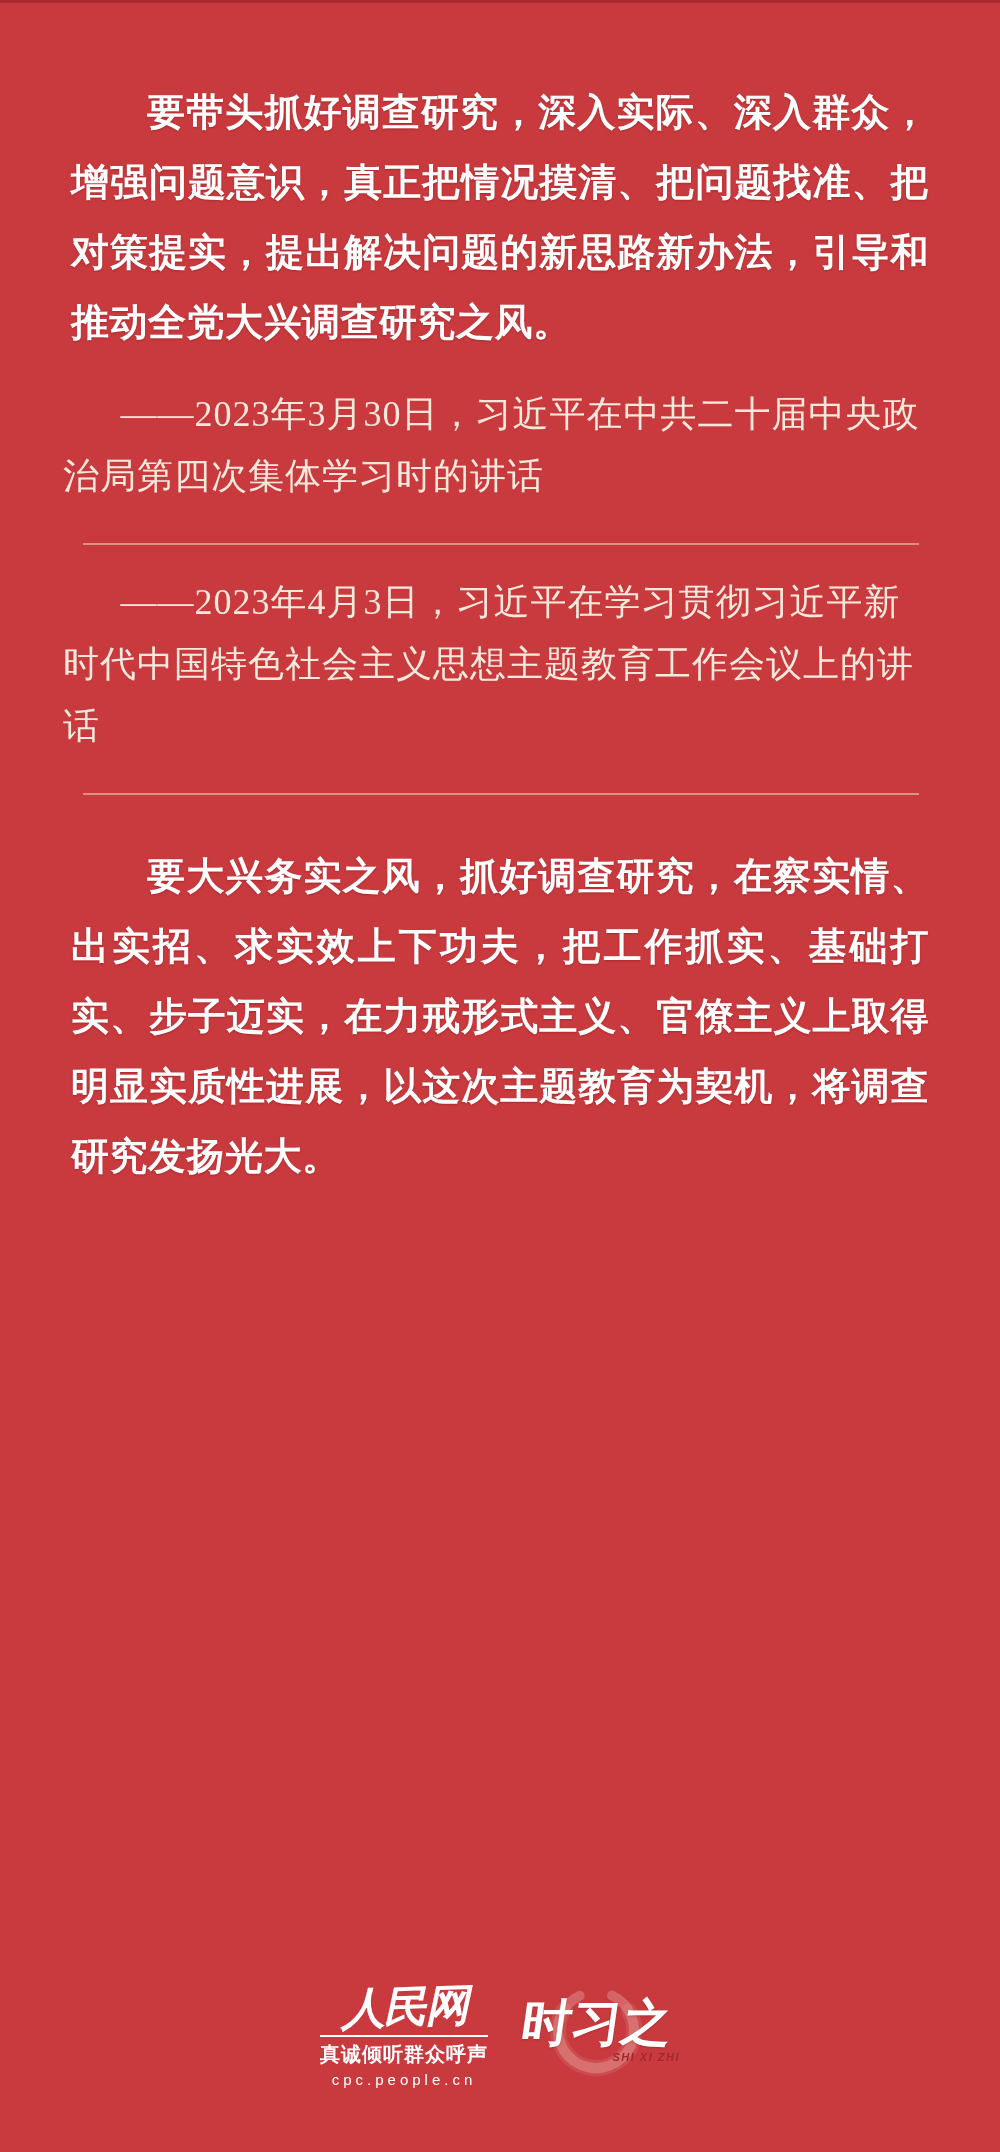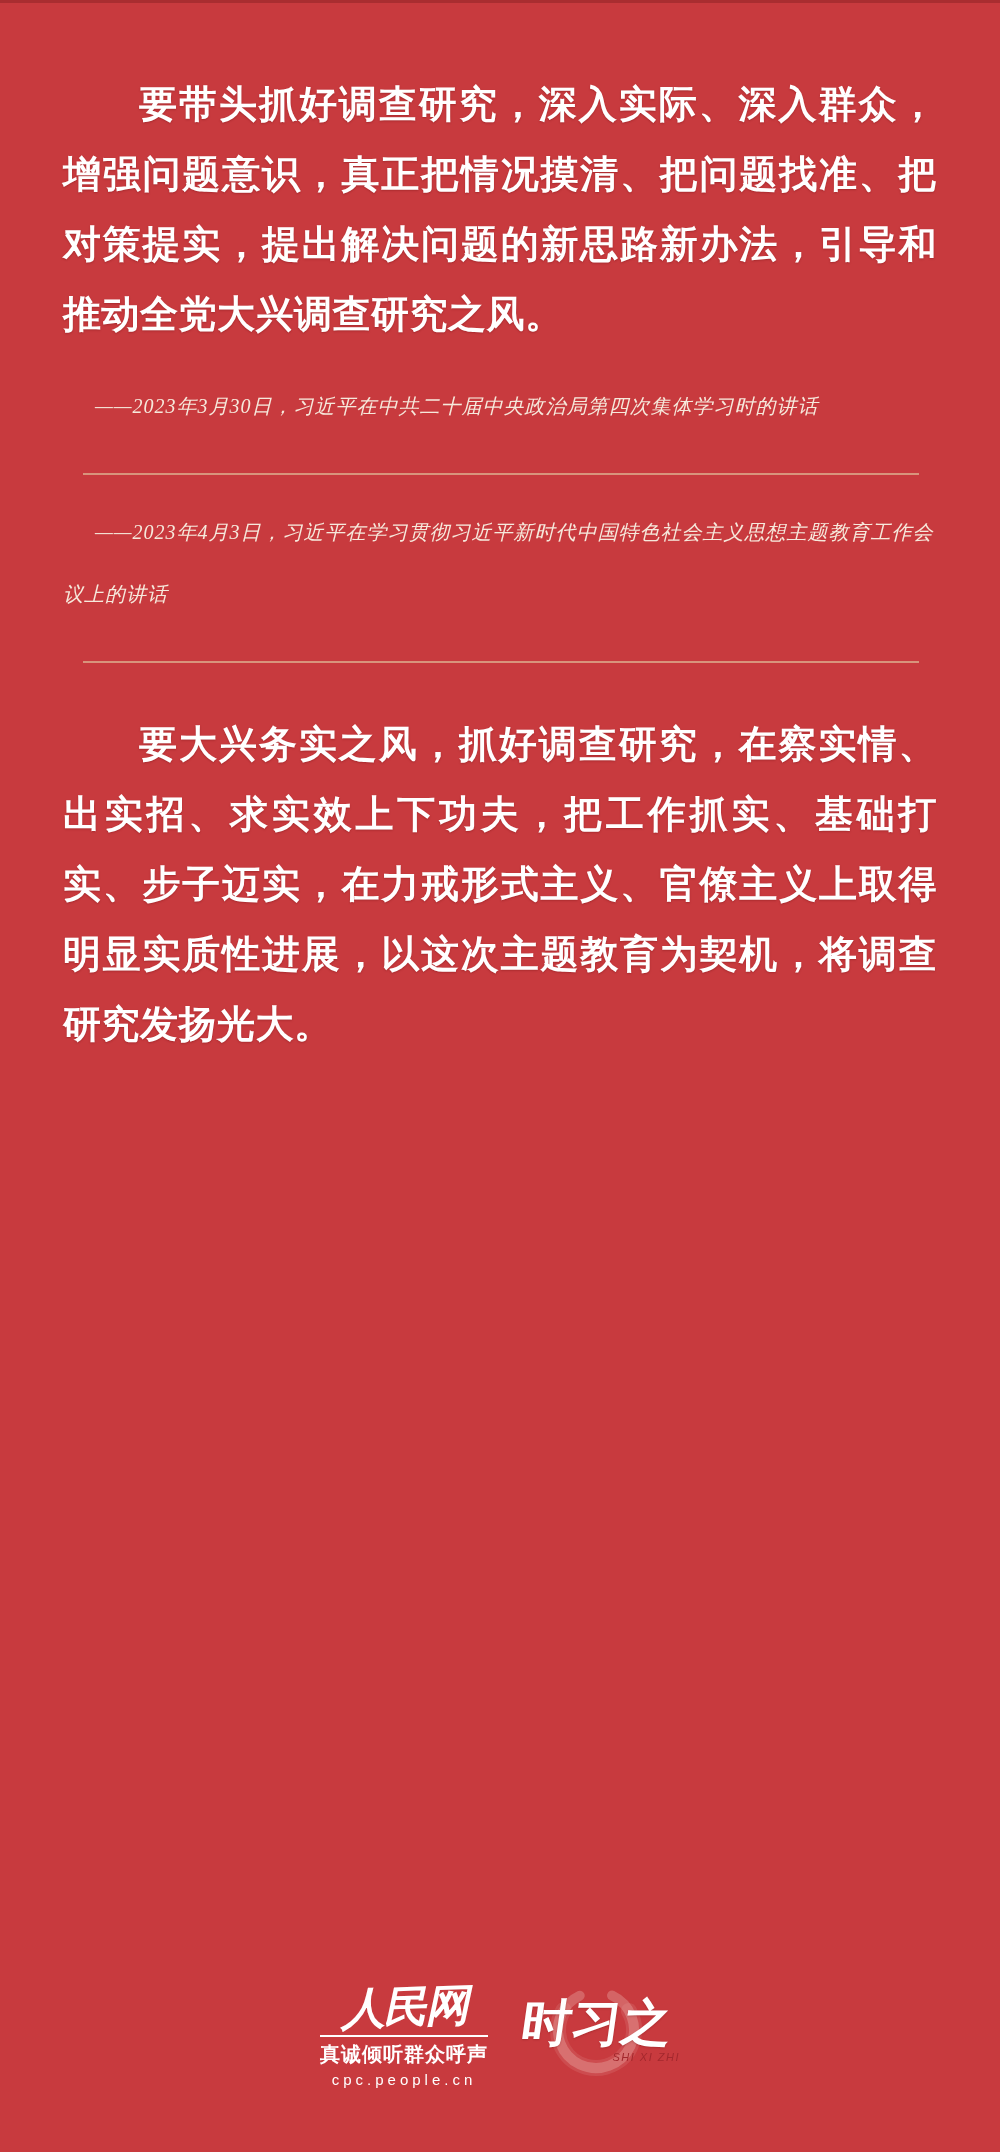--- a/index.html
+++ b/index.html
@@ -13,37 +13,36 @@
     font-family: "Liberation Serif", "DejaVu Serif", serif;
   }
   .top-edge {
     height: 3px;
     background: rgba(60,0,0,0.22);
   }
   .content {
     padding: 66px 63px 0 63px;
   }
   .quote-text {
-    margin: 0;
+    margin: 8px;
     color: #ffffff;
     font-weight: 700;
     font-size: 38px;
     line-height: 70px;
     letter-spacing: 0.5px;
     text-align: justify;
     text-indent: 2em;
     text-shadow: 0 1px 2px rgba(110,15,18,0.35);
   }
   .attribution {
     margin: 26px 0 0 0;
     color: #f6e9dc;
-    font-size: 20px;
+    font-size: 36px;
     line-height: 62px;
     letter-spacing: 1px;
-    font-style: italic;
     text-indent: 1.6em;
     text-align: left;
   }
   .divider {
     height: 2px;
     margin: 36px 18px 0 20px;
     background: #d8947c;
   }
   .quote-block.after-divider .quote-text {
     margin-top: 46px;
@@ -115,21 +114,21 @@
     transform: skewX(-8deg);
     font-family: "Liberation Sans", "DejaVu Sans", sans-serif;
     text-shadow: 0 1px 2px rgba(110,15,18,0.3);
   }
   .shixizhi-sub {
     position: relative;
     margin-top: 3px;
     text-align: right;
     color: #a3282d;
     font-size: 11px;
-    font-weight: 400;
+    font-weight: 700;
     font-style: italic;
     letter-spacing: 1.5px;
     font-family: "Liberation Sans", "DejaVu Sans", sans-serif;
   }
 </style>
 </head>
 <body>
 
 <div class="page">
   <div class="top-edge"></div>

